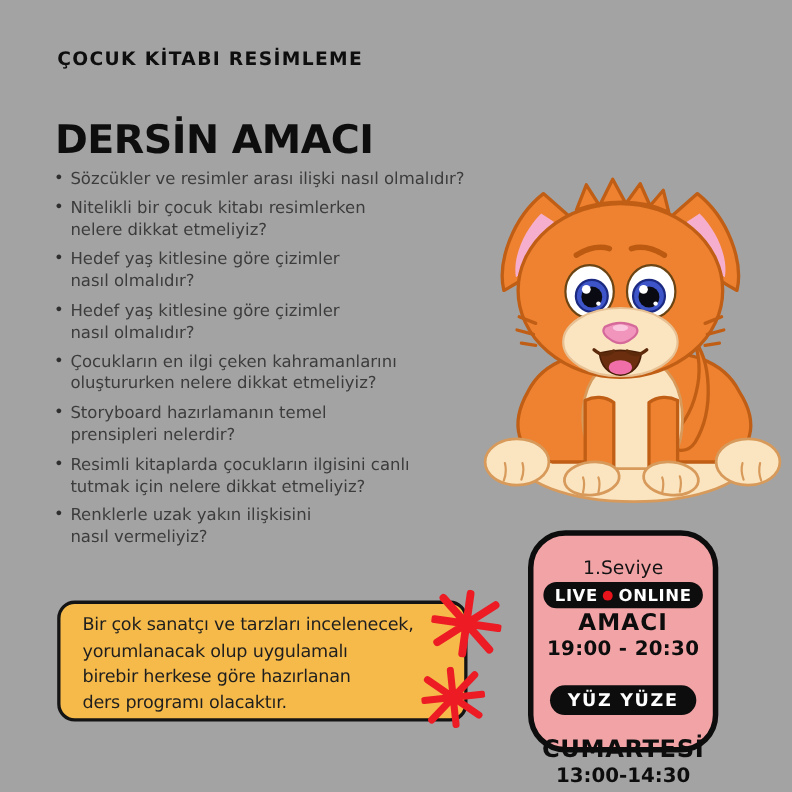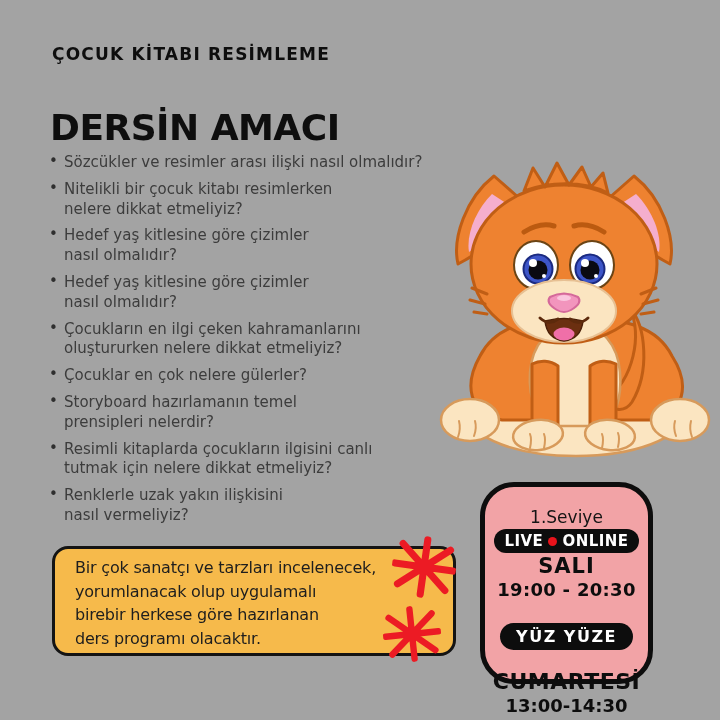--- a/index.html
+++ b/index.html
@@ -20,21 +20,21 @@
   }
   ul.objectives li{
     position:relative;padding-left:17px;margin-bottom:7px;
     font-size:15px;line-height:1.32;color:#3c3c3c;white-space:pre-line;
   }
   ul.objectives li::before{
     content:"\2022";position:absolute;left:2px;top:-1px;color:#2e2e2e;font-size:15px;
   }
   .cat-svg{position:absolute;left:430px;top:158px;width:288px;height:302px;}
   .note-card{
-    position:absolute;left:52px;top:546px;width:404px;height:110px;box-sizing:border-box;
+    position:absolute;left:52px;top:546px;width:373px;height:110px;box-sizing:border-box;
     background:#F6BA4B;border:3px solid #141414;border-radius:16px;
     padding:7px 12px 7px 20px;font-size:16px;line-height:23.5px;letter-spacing:-0.2px;
     color:#1e1e1e;white-space:pre-line;
   }
   .star{position:absolute;}
   .star1{left:392px;top:536px;width:64px;height:62px;transform:rotate(8deg);}
   .star2{left:383px;top:606px;width:58px;height:56px;transform:rotate(-6deg);}
   .schedule-card{
     position:absolute;left:480px;top:482px;width:173px;height:202px;box-sizing:border-box;
     background:#F2A3A6;border:5px solid #0d0d0d;border-radius:34px;
@@ -66,21 +66,20 @@
   <ul class="objectives">
     <li>Sözcükler ve resimler arası ilişki nasıl olmalıdır?</li>
     <li>Nitelikli bir çocuk kitabı resimlerken
 nelere dikkat etmeliyiz?</li>
     <li>Hedef yaş kitlesine göre çizimler
  nasıl olmalıdır?</li>
     <li>Hedef yaş kitlesine göre çizimler
  nasıl olmalıdır?</li>
     <li>Çocukların en ilgi çeken kahramanlarını
 oluştururken nelere dikkat etmeliyiz?</li>
-    <li>Çocuklar en çok nelere gülerler?</li>
     <li>Storyboard hazırlamanın temel
 prensipleri nelerdir?</li>
     <li>Resimli kitaplarda çocukların ilgisini canlı
 tutmak için nelere dikkat etmeliyiz?</li>
     <li>Renklerle uzak yakın ilişkisini
 nasıl vermeliyiz?</li>
   </ul>
 
   <svg class="cat-svg" viewBox="0 0 288 302">
     <g stroke-linejoin="round" stroke-linecap="round">
@@ -166,21 +165,21 @@
     </g>
   </svg>
 
   <div class="schedule-card">
     <div class="level">1.Seviye</div>
     <div class="badge live">
       <span>LIVE</span>
       <span class="dot"></span>
       <span>ONLINE</span>
     </div>
-    <div class="day">SALI</div>
+    <div class="day">AMACI</div>
     <div class="time">19:00 - 20:30</div>
     <div class="divider"></div>
     <div class="badge face">YÜZ YÜZE</div>
     <div class="day2">CUMARTESİ</div>
     <div class="time2">13:00-14:30</div>
   </div>
 
 </div>
 
 </body></html>

